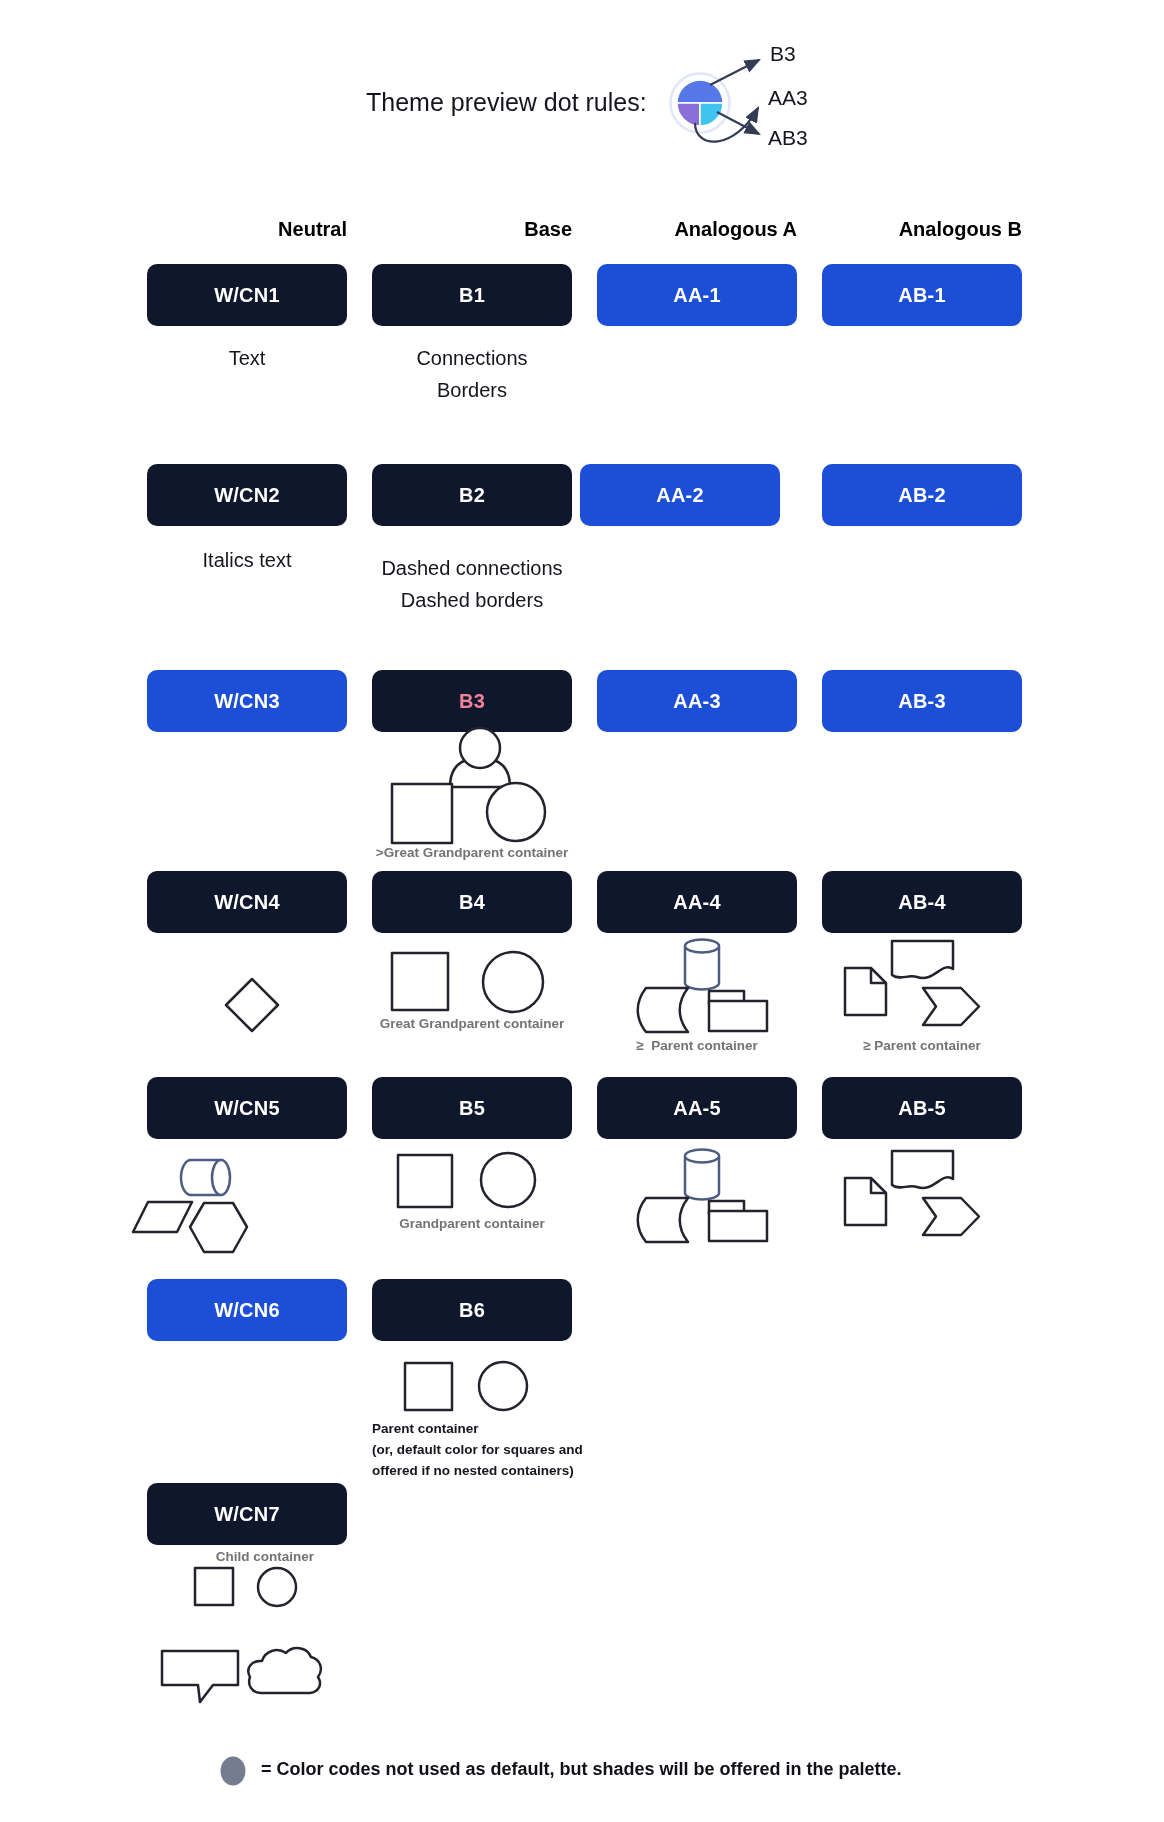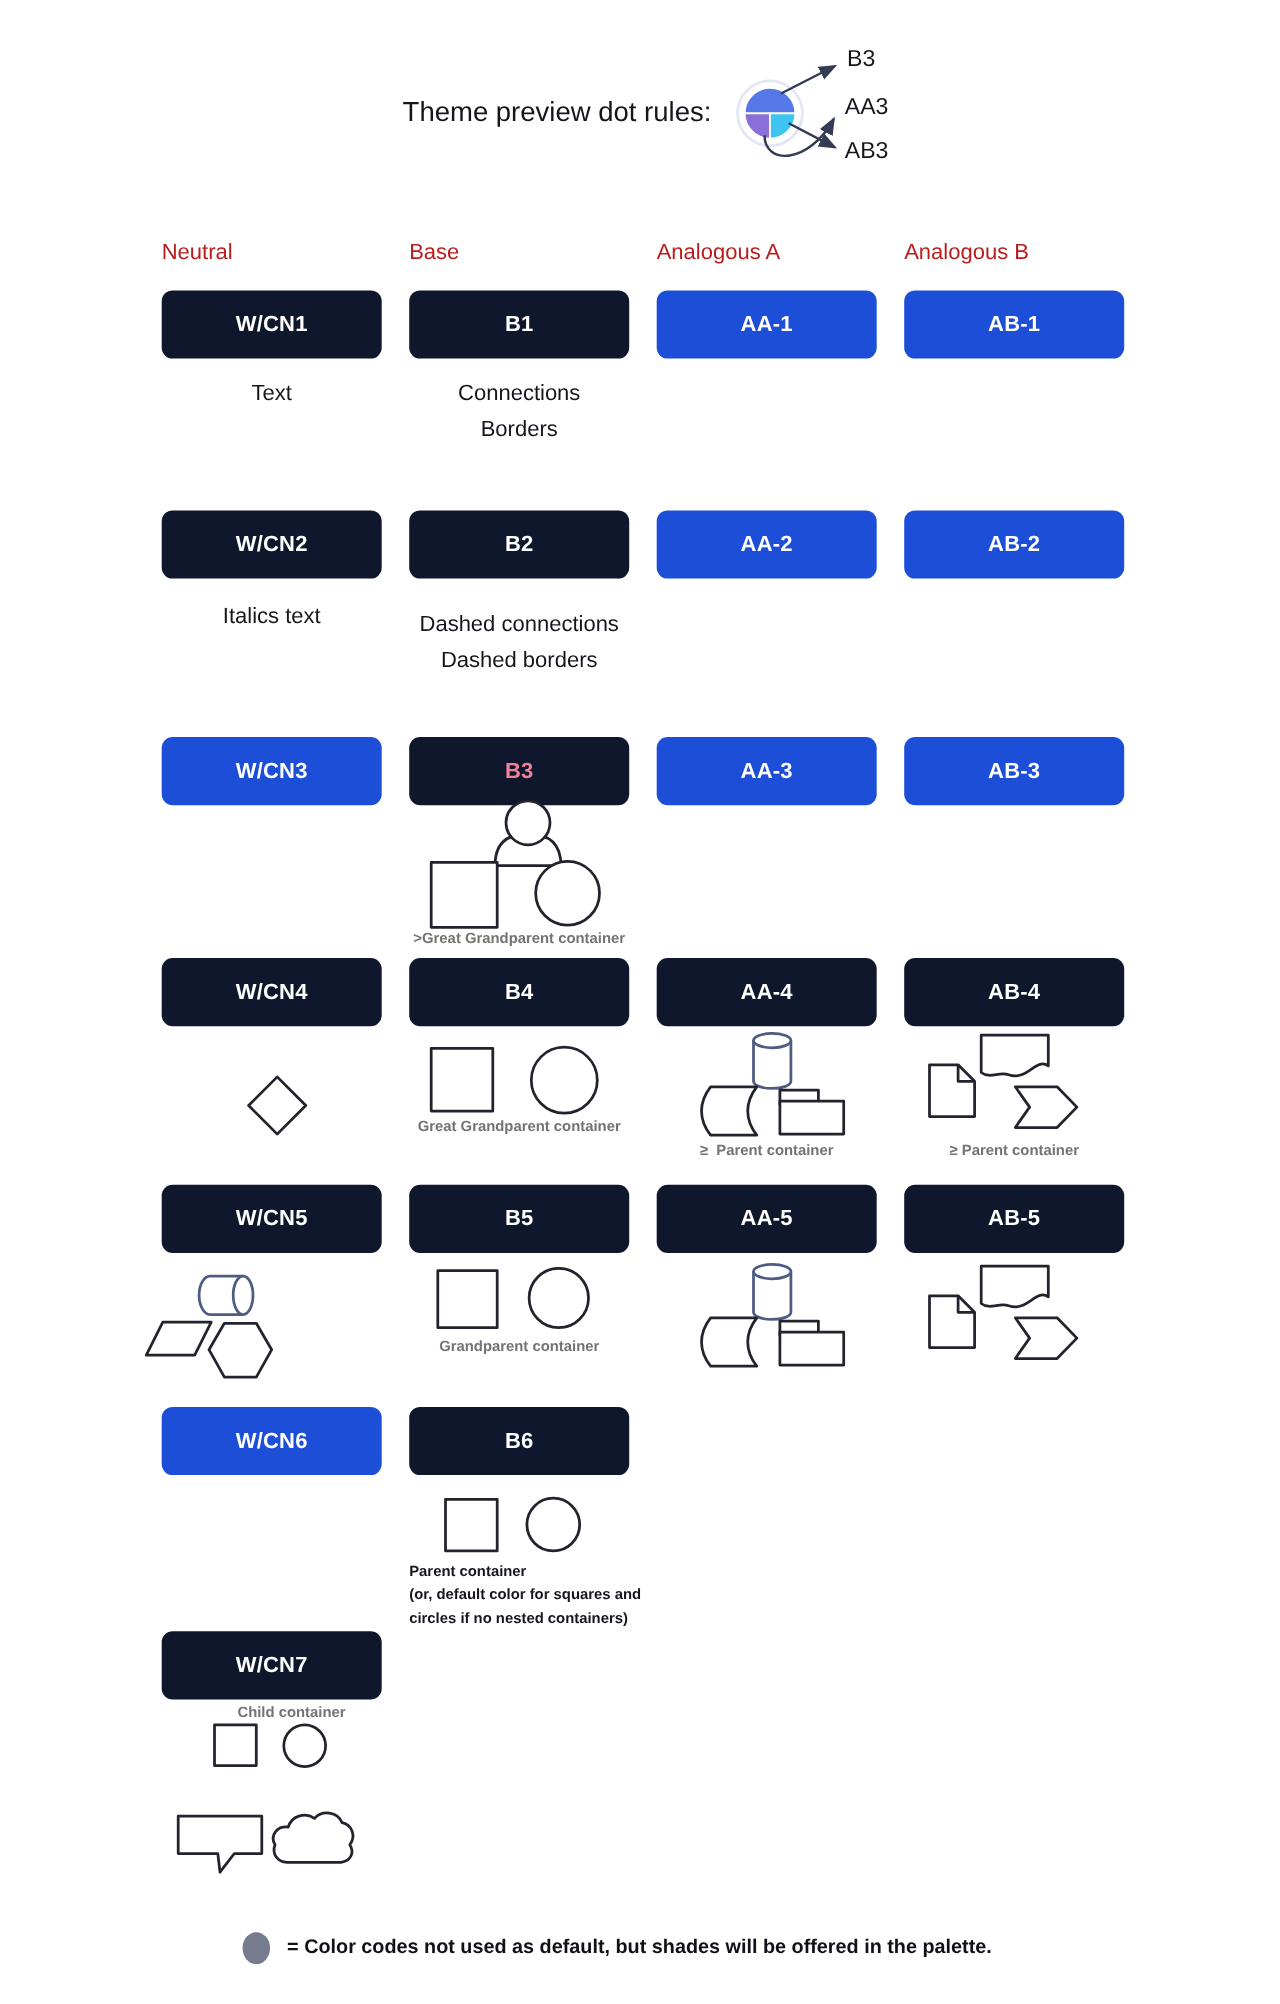--- a/index.html
+++ b/index.html
@@ -1,20 +1,20 @@
 <!DOCTYPE html>
 <html><head>
 <meta charset="utf-8">
 <style>
   html,body{margin:0;padding:0;background:#fff}
   #canvas{position:relative;width:1164px;height:1822px;background:#ffffff;
           font-family:"Liberation Sans","DejaVu Sans",sans-serif;overflow:hidden}
   .title{position:absolute;left:366px;top:88px;font-size:25px;color:#15151d}
   .dot-label{position:absolute;font-size:21px;color:#15151d;white-space:pre}
-  .col-head{position:absolute;top:218px;width:200px;text-align:left;font-size:20px;font-weight:400;color:#b91c1c}
+  .col-head{position:absolute;top:218px;width:200px;text-align:right;font-size:20px;font-weight:700;color:#000000}
   .sw{position:absolute;width:200px;height:62px;border-radius:10px;display:flex;align-items:center;
       justify-content:center;font-size:20px;font-weight:700;color:#ffffff;letter-spacing:.2px}
   .sw.navy{background:#0f172c}
   .sw.gray{background:#1d4ed8}
   .sw.pinktext{color:#f2819a}
   .note-big{position:absolute;width:260px;text-align:center;font-size:20px;font-weight:400;color:#15151d;white-space:pre}
   .note-sm{position:absolute;width:220px;text-align:center;font-size:13.5px;font-weight:700;color:#737373;white-space:pre}
   .note-sm-left{position:absolute;width:300px;text-align:left;font-size:13.5px;font-weight:700;color:#15151d;line-height:20.5px;white-space:pre}
   .legend-text{position:absolute;left:261px;top:1759px;font-size:18px;font-weight:700;color:#101018;white-space:pre}
   svg.icon{position:absolute;overflow:visible}
@@ -57,21 +57,21 @@
   <div class="sw navy" style="left:147px;top:264px">W/CN1</div>
   <div class="sw navy" style="left:372px;top:264px">B1</div>
   <div class="sw gray" style="left:597px;top:264px">AA-1</div>
   <div class="sw gray" style="left:822px;top:264px">AB-1</div>
   <div class="note-big" style="left:117px;top:347px">Text</div>
   <div class="note-big" style="left:342px;top:347px">Connections</div>
   <div class="note-big" style="left:342px;top:379px">Borders</div>
 
   <div class="sw navy" style="left:147px;top:464px">W/CN2</div>
   <div class="sw navy" style="left:372px;top:464px">B2</div>
-  <div class="sw gray" style="left:597px;top:464px">AA-2</div>
+  <div class="sw gray" style="left:580px;top:464px">AA-2</div>
   <div class="sw gray" style="left:822px;top:464px">AB-2</div>
   <div class="note-big" style="left:117px;top:549px">Italics text</div>
   <div class="note-big" style="left:342px;top:557px">Dashed connections</div>
   <div class="note-big" style="left:342px;top:589px">Dashed borders</div>
 
   <div class="sw gray" style="left:147px;top:670px">W/CN3</div>
   <div class="sw navy pinktext" style="left:372px;top:670px">B3</div>
   <div class="sw gray" style="left:597px;top:670px">AA-3</div>
   <div class="sw gray" style="left:822px;top:670px">AB-3</div>
 
@@ -150,21 +150,21 @@
 
   <div class="sw gray" style="left:147px;top:1279px">W/CN6</div>
   <div class="sw navy" style="left:372px;top:1279px">B6</div>
 
   <svg class="icon" style="left:398px;top:1356px" width="135" height="58" viewBox="0 0 135 58">
     <rect class="dk" x="7" y="7" width="47" height="47"></rect>
     <circle class="dk" cx="105" cy="30" r="24"></circle>
   </svg>
   <div class="note-sm-left" style="left:372px;top:1419px">Parent container</div>
   <div class="note-sm-left" style="left:372px;top:1440px">(or, default color for squares and</div>
-  <div class="note-sm-left" style="left:372px;top:1461px">circles if no nested containers)</div>
+  <div class="note-sm-left" style="left:372px;top:1461px">offered if no nested containers)</div>
 
   <div class="sw navy" style="left:147px;top:1483px">W/CN7</div>
   <div class="note-sm" style="left:155px;top:1549px">Child container</div>
 
   <svg class="icon" style="left:188px;top:1561px" width="112" height="48" viewBox="0 0 112 48">
     <rect class="dk" x="7" y="7" width="38" height="37"></rect>
     <circle class="dk" cx="89" cy="26" r="19"></circle>
   </svg>
 
   <svg class="icon" style="left:155px;top:1636px" width="180" height="72" viewBox="0 0 180 72">

